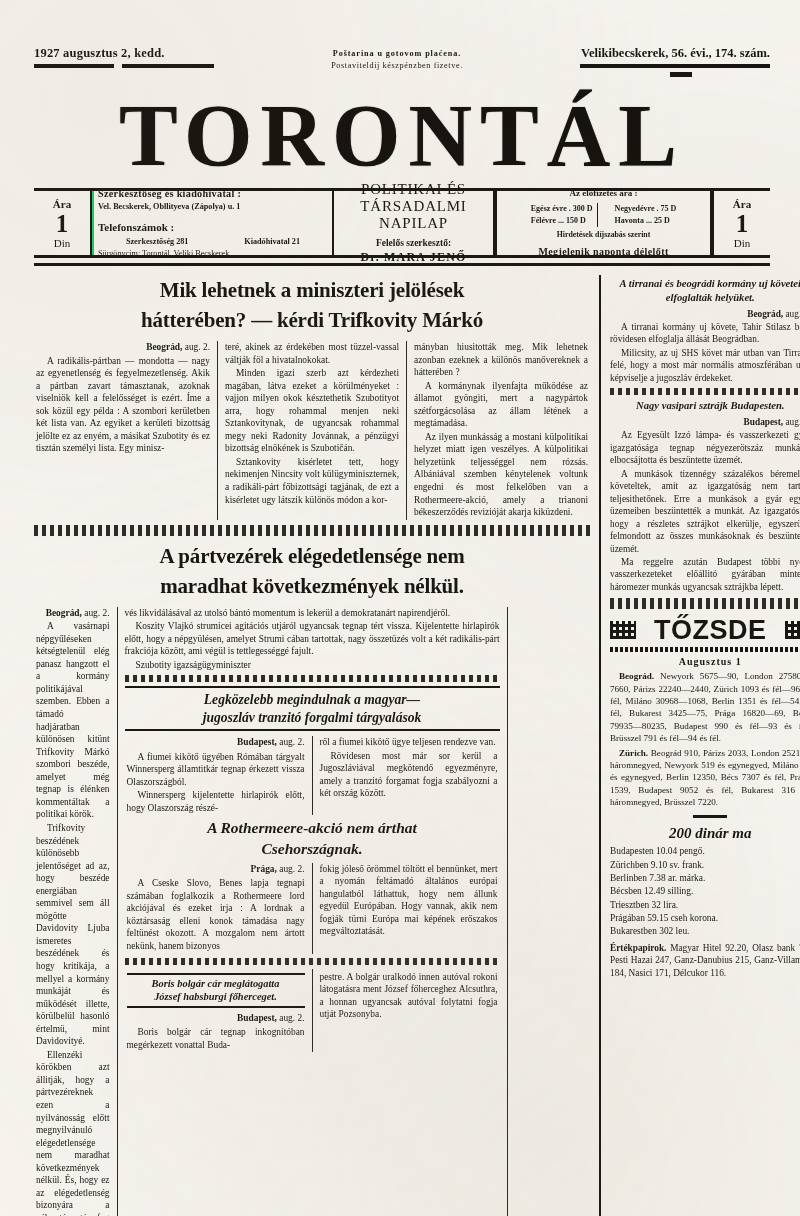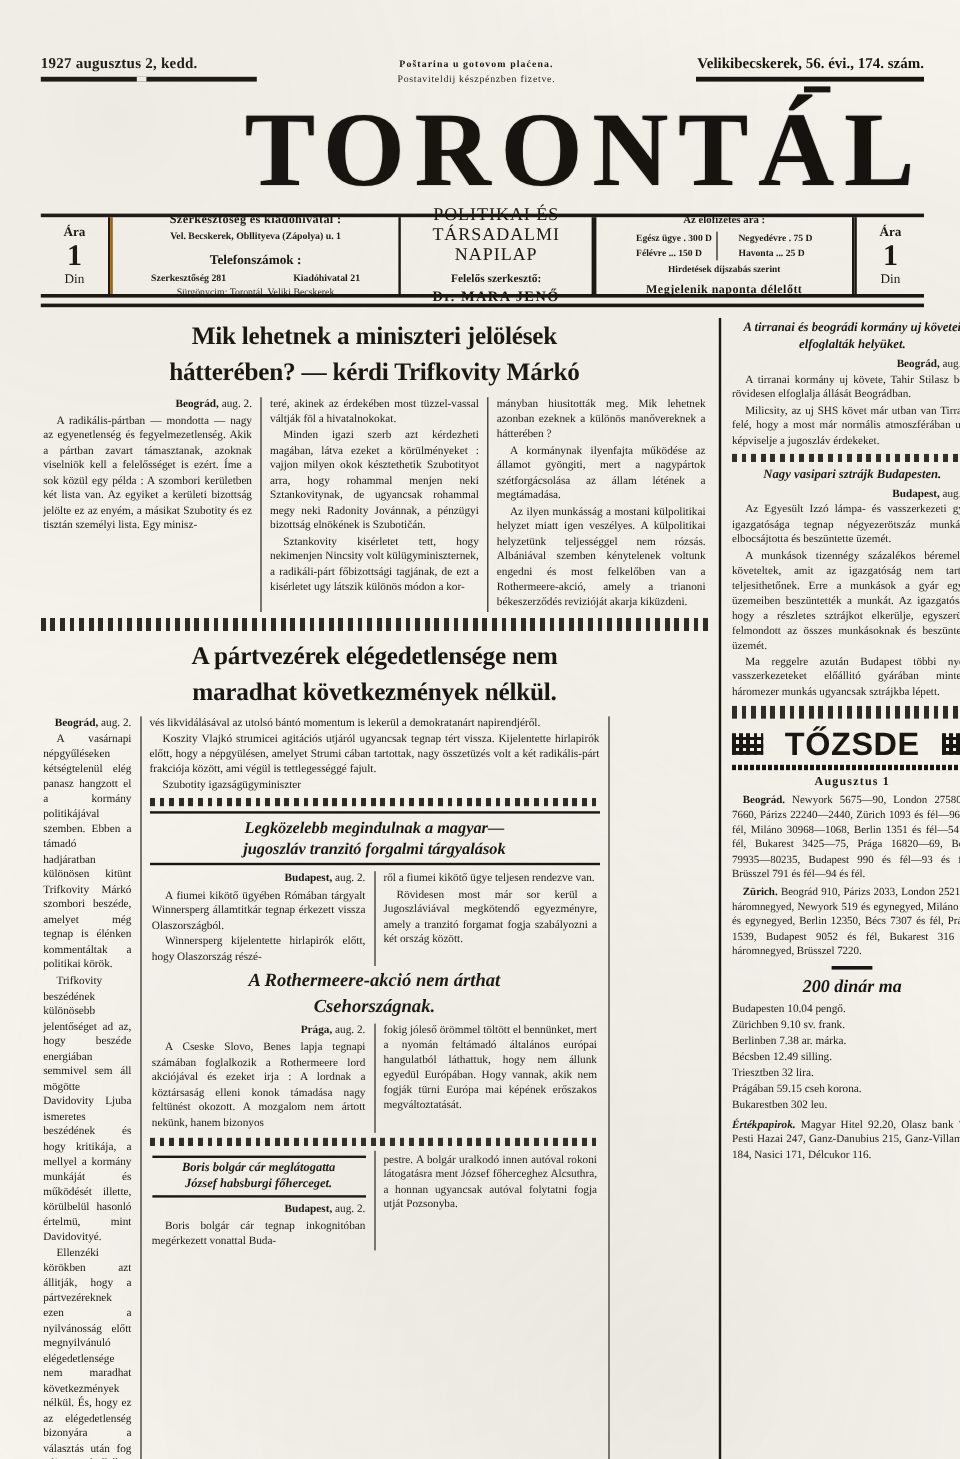--- a/index.html
+++ b/index.html
@@ -81,22 +81,22 @@
     background: #1a1714;
     width: 190px;
     margin-left: auto;
   }
   .topline .issue .stub{
     height:5px;width:22px;background:#1a1714;margin:4px auto 0 auto;margin-right:78px;
   }
 
   
   .masthead {
-    text-align: right;
-    margin-top: 2px;
+    text-align: center;
+    margin-top: 12px;
     height: 92px;
     position: relative;
   }
   .masthead .title {
     font-family: "Liberation Serif", serif;
     font-weight: bold;
     font-size: 88px;
     letter-spacing: 8px;
     line-height: 92px;
     color: #15120f;
@@ -122,24 +122,23 @@
   .price {
     width: 48px;
     text-align: center;
     flex: 0 0 48px;
   }
   .price .lbl { font-weight: bold; font-size: 11px; }
   .price .num { font-weight: bold; font-size: 25px; line-height: 25px; margin: 1px 0;}
   .price .cur { font-size: 11px; }
   .editorial {
     flex: 0 0 230px;
-    text-align: center;
     font-size: 8.4px;
     line-height: 1.5;
-    border-left: 2px solid #a16207;
+    border-left: 2px solid #22c55e;
   }
   .editorial .b1 { font-weight: bold; font-size: 10.2px; letter-spacing: .3px;}
   .editorial .b2 { font-size: 8.2px; font-weight:bold; }
   .editorial .b3 { font-weight: bold; font-size: 11px; margin-top: 6px;}
   .editorial .b4 { font-size: 8.2px; display:flex; justify-content:space-around; font-weight:bold;}
   .editorial .b5 { font-size: 8.2px; }
   .centerbox {
     flex: 1 1 auto;
     text-align: center;
   }
@@ -260,21 +259,21 @@
     mask-image: repeating-linear-gradient(90deg,#000 0 3px,transparent 3px 5px);}
   .tozsde-date { text-align:center; font-weight: bold; font-size: 10px; letter-spacing: 1px; margin: 4px 0 3px 0;}
   .tozsde-body { font-size: 9.1px; line-height: 1.36; text-align: justify; }
   .tozsde-body p { margin: 0 0 2px 0; text-indent: 9px; }
   .tozsde-body b { font-weight: bold; }
 
   .dinar-hl { text-align:center; font-weight:bold; font-style:italic; font-size:15px; margin: 2px 0 3px 0;}
   .dinar-list { font-size: 9.4px; line-height: 1.42; }
   .dinar-list div { white-space: nowrap; }
   .ertek { font-size: 9.3px; line-height: 1.36; text-align: justify; margin-top: 3px;}
-  .ertek b { font-weight: bold; font-style: italic; }
+  .ertek b { font-weight: bold; }
 
   
   .boxhl {
     border-top: 2px solid #1a1714;
     border-bottom: 2px solid #1a1714;
     text-align: center;
     font-style: italic;
     font-weight: bold;
     font-size: 13.6px;
     line-height: 1.28;
@@ -351,21 +350,21 @@
       <div class="ibox centerbox">
         <div class="kind">POLITIKAI ÉS TÁRSADALMI NAPILAP</div>
         <div class="resp">Felelős szerkesztő:</div>
         <div class="editor">Dr. MARA JENŐ</div>
       </div>
       <div class="ibox subbox">
         <div class="s1">Az előfizetés ára :</div>
         <div class="grid">
           <div class="c">
             <div>
-              <span>Egész ügye</span> . <span>300 D</span>
+              <span>Egész évre</span> . <span>300 D</span>
             </div>
             <div>
               <span>Félévre</span> ... <span>150 D</span>
             </div>
           </div>
           <div class="c sep" style="padding-left:17px">
             <div>
               <span>Negyedévre</span> . <span>75 D</span>
             </div>
             <div>

